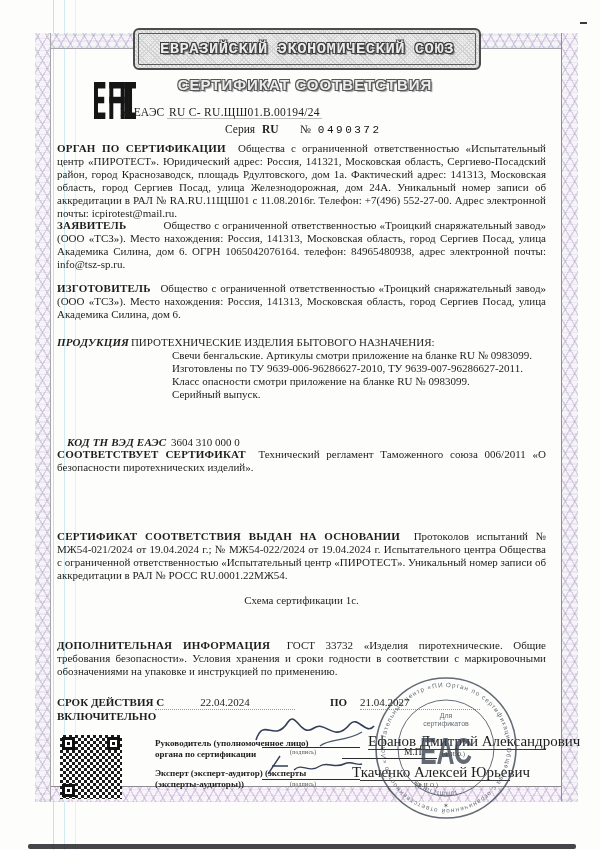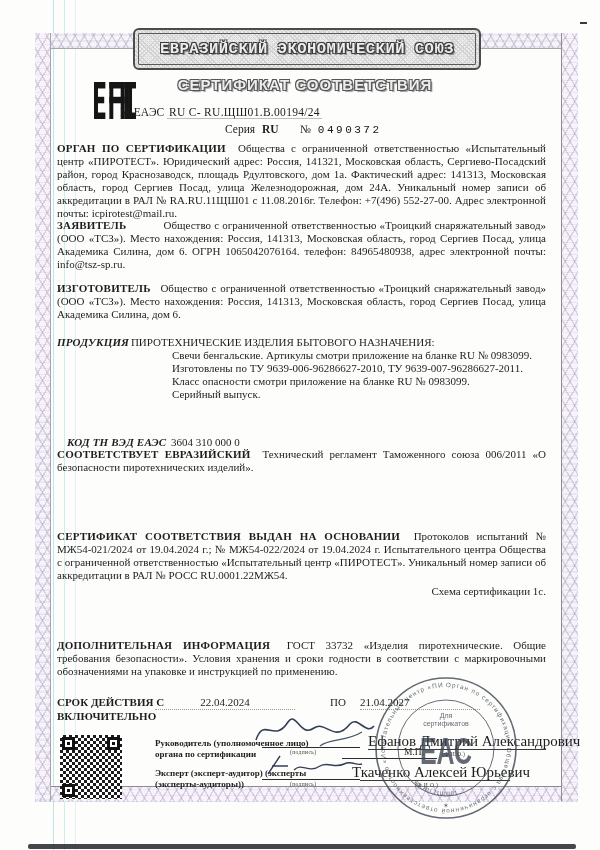--- a/index.html
+++ b/index.html
@@ -37,25 +37,25 @@
   .series-label{position:absolute;left:225px;}
   .series-value{position:absolute;left:262px;font-weight:bold;}
   .blank-no{position:absolute;left:300px;}
   .blank-number{font-family:"Liberation Mono",monospace;font-size:11px;letter-spacing:2.5px;color:#15151a;margin-left:4px;}
   
   .sec{position:absolute;left:57px;width:489px;font-size:11px;line-height:13px;text-align:justify;}
   .sec b.lbl{margin-right:6px;letter-spacing:.2px;}
   .sec b.lbl-wide{margin-right:34px;}
   .sec b.lbl-tight{margin-right:2px;font-style:italic;}
   .prod-line{display:block;margin-left:115px;text-align:left;}
-  .scheme-line{display:block;margin-top:3px;text-align:right;}
+  .scheme-line{display:block;margin-top:12px;text-align:center;}
   
   .validity{position:absolute;left:57px;top:695px;width:489px;font-size:11px;line-height:14px;}
   .validity .d1{position:absolute;left:98px;top:0;width:140px;text-align:center;border-bottom:1px dotted #9a9a9a;}
-  .validity .to{position:absolute;left:273px;top:0;font-weight:normal;text-align:center;}
+  .validity .to{position:absolute;left:273px;top:0;font-weight:bold;text-align:center;}
   .validity .d2{position:absolute;left:303px;top:0;width:120px;text-align:left;border-bottom:1px dotted #9a9a9a;}
   
   .qr{position:absolute;left:60px;top:735px;width:58px;height:60px;padding:2px;background:#fff;
       background-image:repeating-conic-gradient(#1c1c1c 0% 25%,#fff 0% 50%);background-size:6px 6px;}
   .finder{position:absolute;width:13px;height:13px;border:3px solid #111;background:#fff;box-sizing:border-box;}
   .finder::after{content:"";position:absolute;left:2px;top:2px;width:3px;height:3px;background:#111;}
   .role{position:absolute;font-weight:bold;font-size:9px;line-height:11px;text-align:left;}
   .sigline{position:absolute;border-top:1px solid #2b2b2b;height:0;}
   .tiny{position:absolute;font-size:5.5px;color:#3c3c3c;letter-spacing:.4px;}
   .mp{position:absolute;left:404px;top:747px;font-weight:normal;font-size:9.5px;}
@@ -139,21 +139,21 @@
     <span class="prod-line">Класс опасности смотри приложение на бланке RU № 0983099.</span>
     <span class="prod-line">Серийный выпуск.</span>
   </div>
 
   <p class="sec" style="top:426px;margin:10px;">
     <b class="lbl lbl-tight">КОД ТН ВЭД ЕАЭС</b>
     <span>3604 310 000 0</span>
   </p>
 
   <p class="sec" style="top:448px;margin:0;">
-    <b class="lbl">СООТВЕТСТВУЕТ ЕВРАЗИЙСКИЙ</b>
+    <b class="lbl">СООТВЕТСТВУЕТ СЕРТИФИКАТ</b>
     <span>Технический регламент Таможенного союза 006/2011 «О безопасности пиротехнических изделий».</span>
   </p>
 
   <div class="sec" style="top:530px;">
     <b class="lbl">СЕРТИФИКАТ СООТВЕТСТВИЯ ВЫДАН НА ОСНОВАНИИ</b>
     <span>Протоколов испытаний № МЖ54-021/2024 от 19.04.2024 г.; № МЖ54-022/2024 от 19.04.2024 г. Испытательного центра Общества с ограниченной ответственностью «Испытательный центр «ПИРОТЕСТ». Уникальный номер записи об аккредитации в РАЛ № РОСС RU.0001.22МЖ54.</span>
     <span class="scheme-line">Схема сертификации 1с.</span>
   </div>
 
   <p class="sec" style="top:639px;margin:0;">

